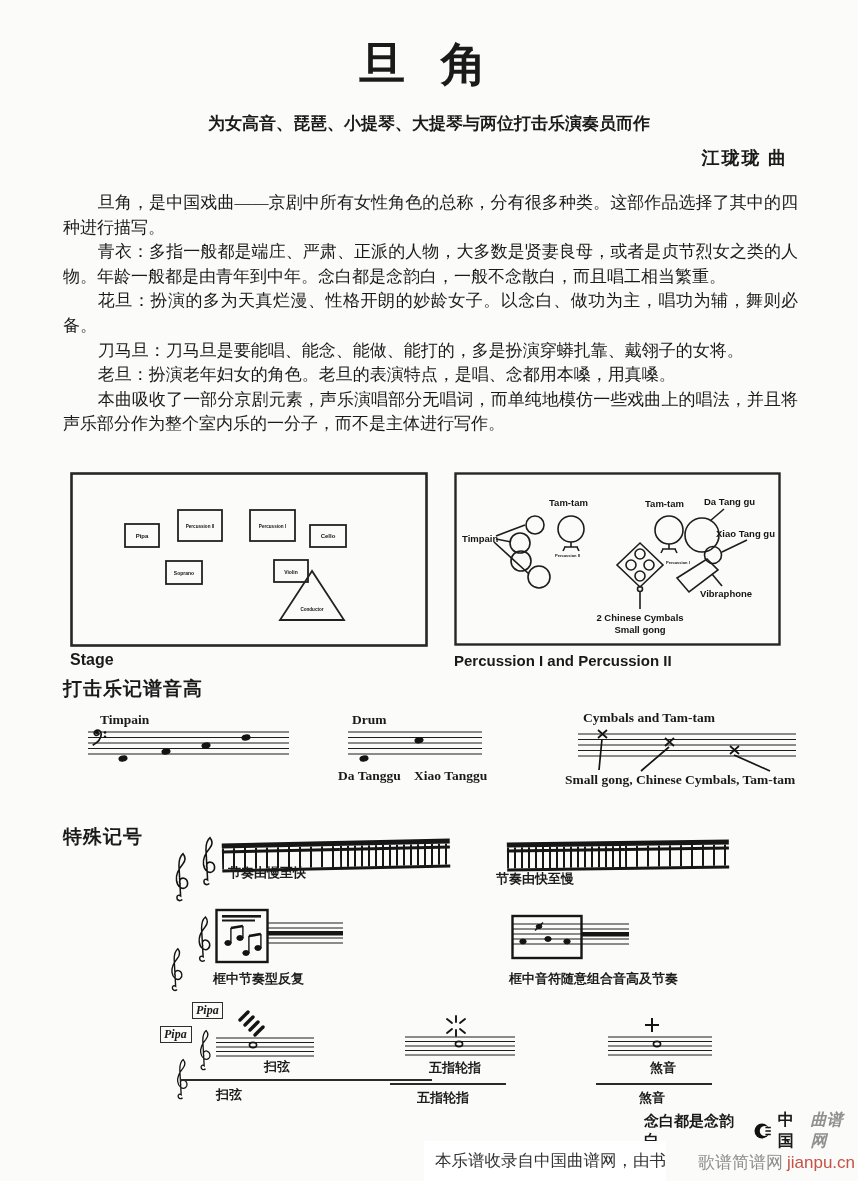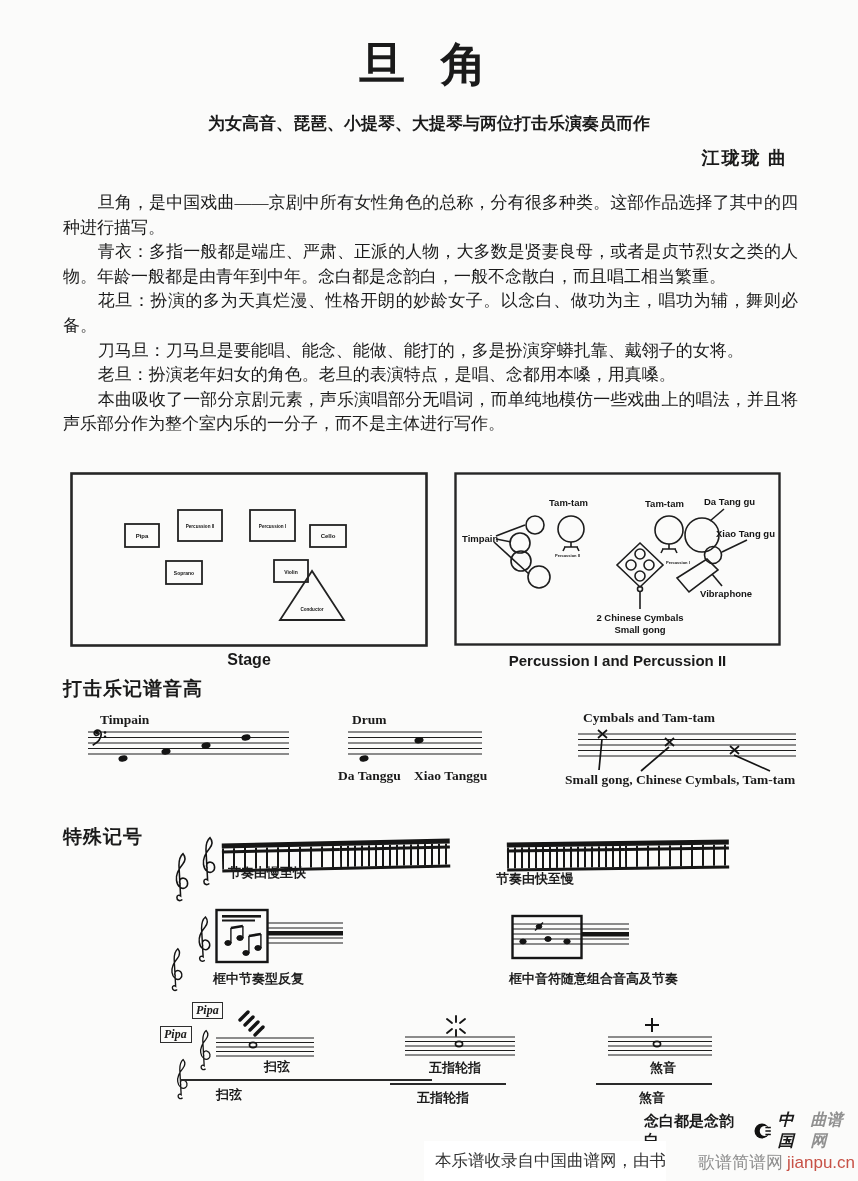--- a/index.html
+++ b/index.html
@@ -4,21 +4,21 @@
 <style>
   html,body{margin:0;padding:0;}
   body{background:#e8e8e8;font-family:"Liberation Serif","DejaVu Serif",serif;}
   .page{position:relative;width:858px;height:1181px;background:#fbfbfa;color:#1a1a1a;overflow:hidden;margin:0 auto;}
   .abs{position:absolute;}
   .title{top:34px;left:0;right:0;text-align:center;font-size:46px;font-weight:bold;letter-spacing:12px;}
   .subtitle{top:112px;left:0;right:0;text-align:center;font-size:17px;font-weight:bold;}
   .composer{top:146px;right:70px;font-size:18px;font-weight:bold;letter-spacing:2px;}
   .intro{left:63px;top:191px;width:735px;font-size:17px;line-height:24.6px;text-align:justify;}
   .intro p{margin:0;text-indent:2.05em;}
-  .diagram-caption{font-weight:bold;text-align:center;font-family:"Liberation Sans","DejaVu Sans",sans-serif;}
+  .diagram-caption{font-weight:bold;font-family:"Liberation Sans","DejaVu Sans",sans-serif;}
   .sec-heading{font-size:19px;font-weight:bold;letter-spacing:1px;}
   .staff-label{font-size:13.5px;font-weight:bold;}
   .sp-caption{font-size:13px;font-weight:bold;font-family:"Liberation Sans","DejaVu Sans",sans-serif;color:#1c1c1c;}
   .cluster{height:21px;border-top:5px solid #161616;border-bottom:3px solid #161616;display:flex;}
   .cluster .seg{height:100%;background-repeat:no-repeat,repeat;background-size:100% 3px,100% 100%;background-position:0 2px,0 0;}
   .seg.wide{background-image:linear-gradient(#161616,#161616),repeating-linear-gradient(90deg,#161616 0 2px,transparent 2px 11px);}
   .seg.tight{background-image:linear-gradient(#161616,#161616),repeating-linear-gradient(90deg,#161616 0 2px,transparent 2px 7px);}
   .pipa-box{border:1.5px solid #2e2e2e;font-style:italic;font-weight:bold;font-size:12px;padding:0 3px;background:#fbfbfa;}
   .thin-line{height:2px;background:#2a2a2a;}
   .wm-box{background:#ffffff;overflow:hidden;white-space:nowrap;}
@@ -340,21 +340,21 @@
     <span style="font-size:15px;font-weight:bold">念白都是念韵白</span>
     <svg width="18" height="18" viewBox="0 0 18 18">
       <circle cx="8" cy="9" r="7.5" fill="#111"></circle>
       <circle cx="10.8" cy="9" r="5" fill="#fbfbfa"></circle>
       <g stroke="#111" stroke-width="1.5">
           <line x1="11.5" y1="5.5" x2="17" y2="5.5"></line>
           <line x1="11.5" y1="9" x2="17" y2="9"></line>
           <line x1="11.5" y1="12.5" x2="17" y2="12.5"></line>
         </g>
     </svg>
-    <span style="font-size:16px;font-weight:bold;font-style:italic">中国</span>
+    <span style="font-size:16px;font-weight:bold;">中国</span>
     <span style="font-size:16px;font-weight:bold;font-style:italic;color:#909090;margin-left:-5px">曲谱网</span>
   </div>
 
   <div class="abs wm-box" style="left:424px;top:1141px;width:242px;height:40px">
     <div style="margin:9px 0 8px 11px;font-size:16.5px;color:#333">本乐谱收录自中国曲谱网，由书</div>
   </div>
 
   <div class="abs" style="left:698px;top:1151px;white-space:nowrap">
     <span style="font-size:17px;color:#8d8d8d">歌谱简谱网</span>
     <span style="font-size:17px;color:#c75146;font-family:'Liberation Sans','DejaVu Sans',sans-serif">jianpu.cn</span>

